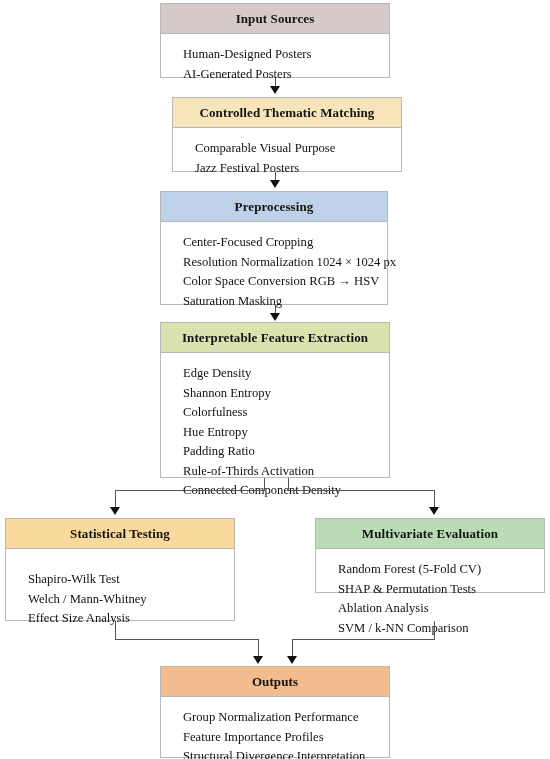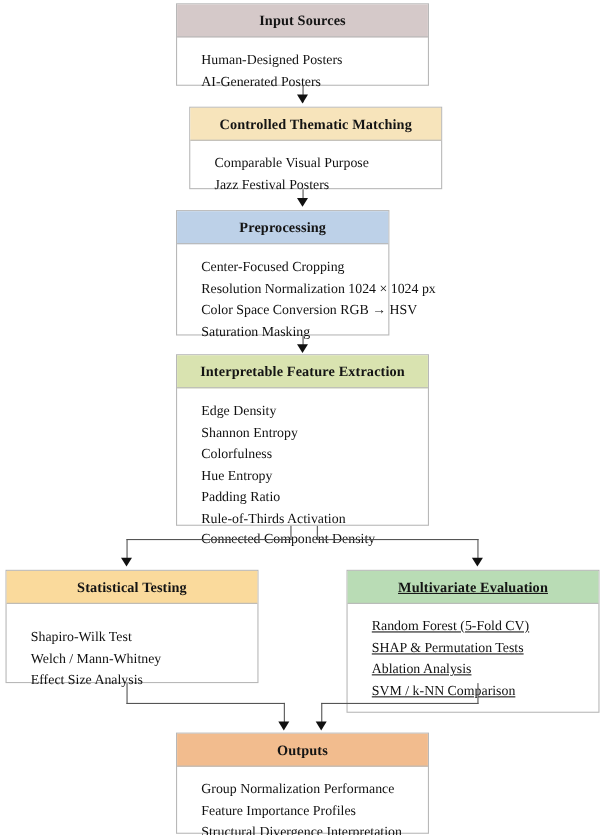--- a/index.html
+++ b/index.html
@@ -89,21 +89,21 @@
     <div class="node-header" style="background:#f7e4bb;">Controlled Thematic Matching</div>
     <div class="node-body">
       <div class="item">Comparable Visual Purpose</div>
       <div class="item">Jazz Festival Posters</div>
     </div>
   </div>
 
   <div class="vline" style="left:275px; top:172px; height:14px;"></div>
   <div class="arrowhead" style="left:270px; top:180px;"></div>
 
-  <div class="node" style="left:160px; top:191px; width:194px; height:114px;">
+  <div class="node" style="left:160px; top:191px; width:228px; height:114px;">
     <div class="node-header" style="background:#bdd1e8;">Preprocessing</div>
     <div class="node-body">
       <div class="item">Center-Focused Cropping</div>
       <div class="item">Resolution Normalization 1024 × 1024 px</div>
       <div class="item">Color Space Conversion RGB → HSV</div>
       <div class="item">Saturation Masking</div>
     </div>
   </div>
 
   <div class="vline" style="left:275px; top:305px; height:14px;"></div>
@@ -134,21 +134,21 @@
 
   <div class="node" style="left:5px; top:518px; width:230px; height:103px;">
     <div class="node-header" style="background:#fada9c;">Statistical Testing</div>
     <div class="node-body" style="padding-top:21px;">
       <div class="item">Shapiro-Wilk Test</div>
       <div class="item">Welch / Mann-Whitney</div>
       <div class="item">Effect Size Analysis</div>
     </div>
   </div>
 
-  <div class="node" style="left:315px; top:518px; width:230px; height:130px;text-decoration:underline;">
+  <div class="node" style="left:315px; top:518px; width:230px; height:75px;">
     <div class="node-header" style="background:#b9dcb5;">Multivariate Evaluation</div>
     <div class="node-body">
       <div class="item">Random Forest (5-Fold CV)</div>
       <div class="item">SHAP &amp; Permutation Tests</div>
       <div class="item">Ablation Analysis</div>
       <div class="item">SVM / k-NN Comparison</div>
     </div>
   </div>
 
   <div class="vline" style="left:115px; top:621px; height:19px;"></div>

